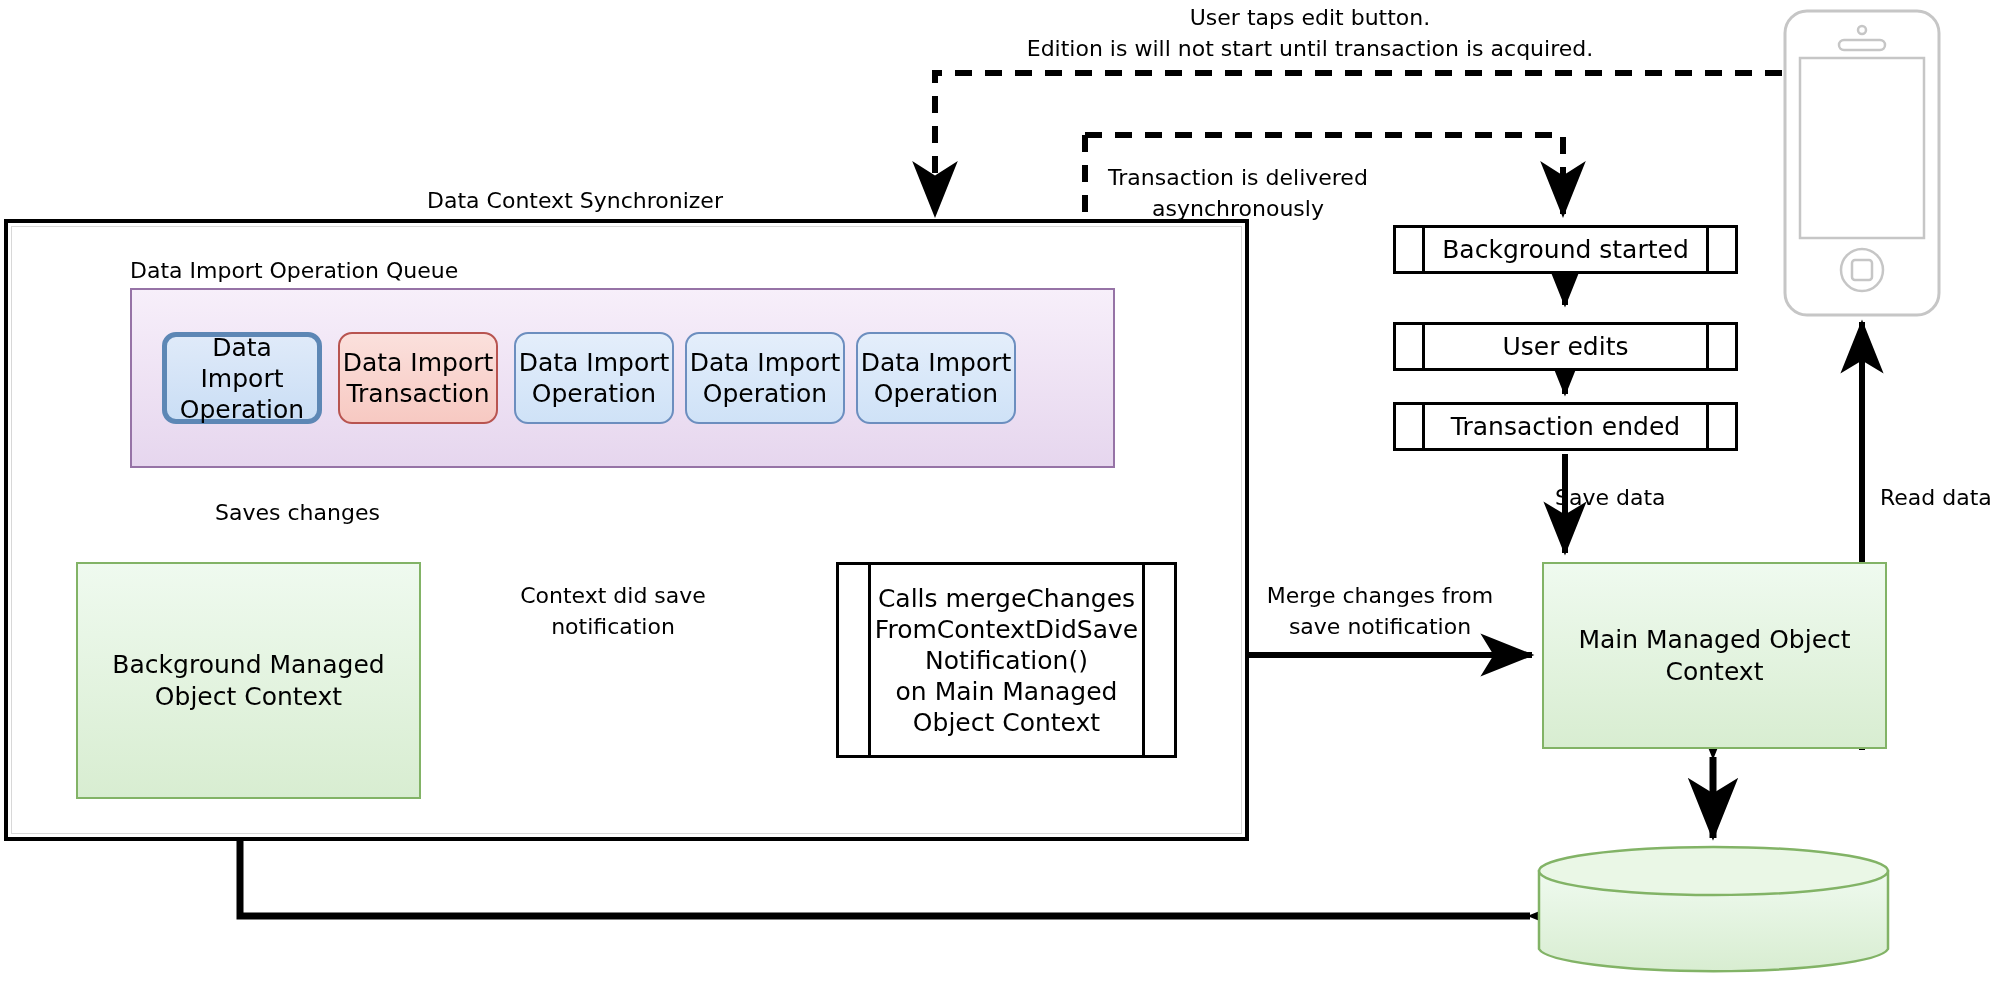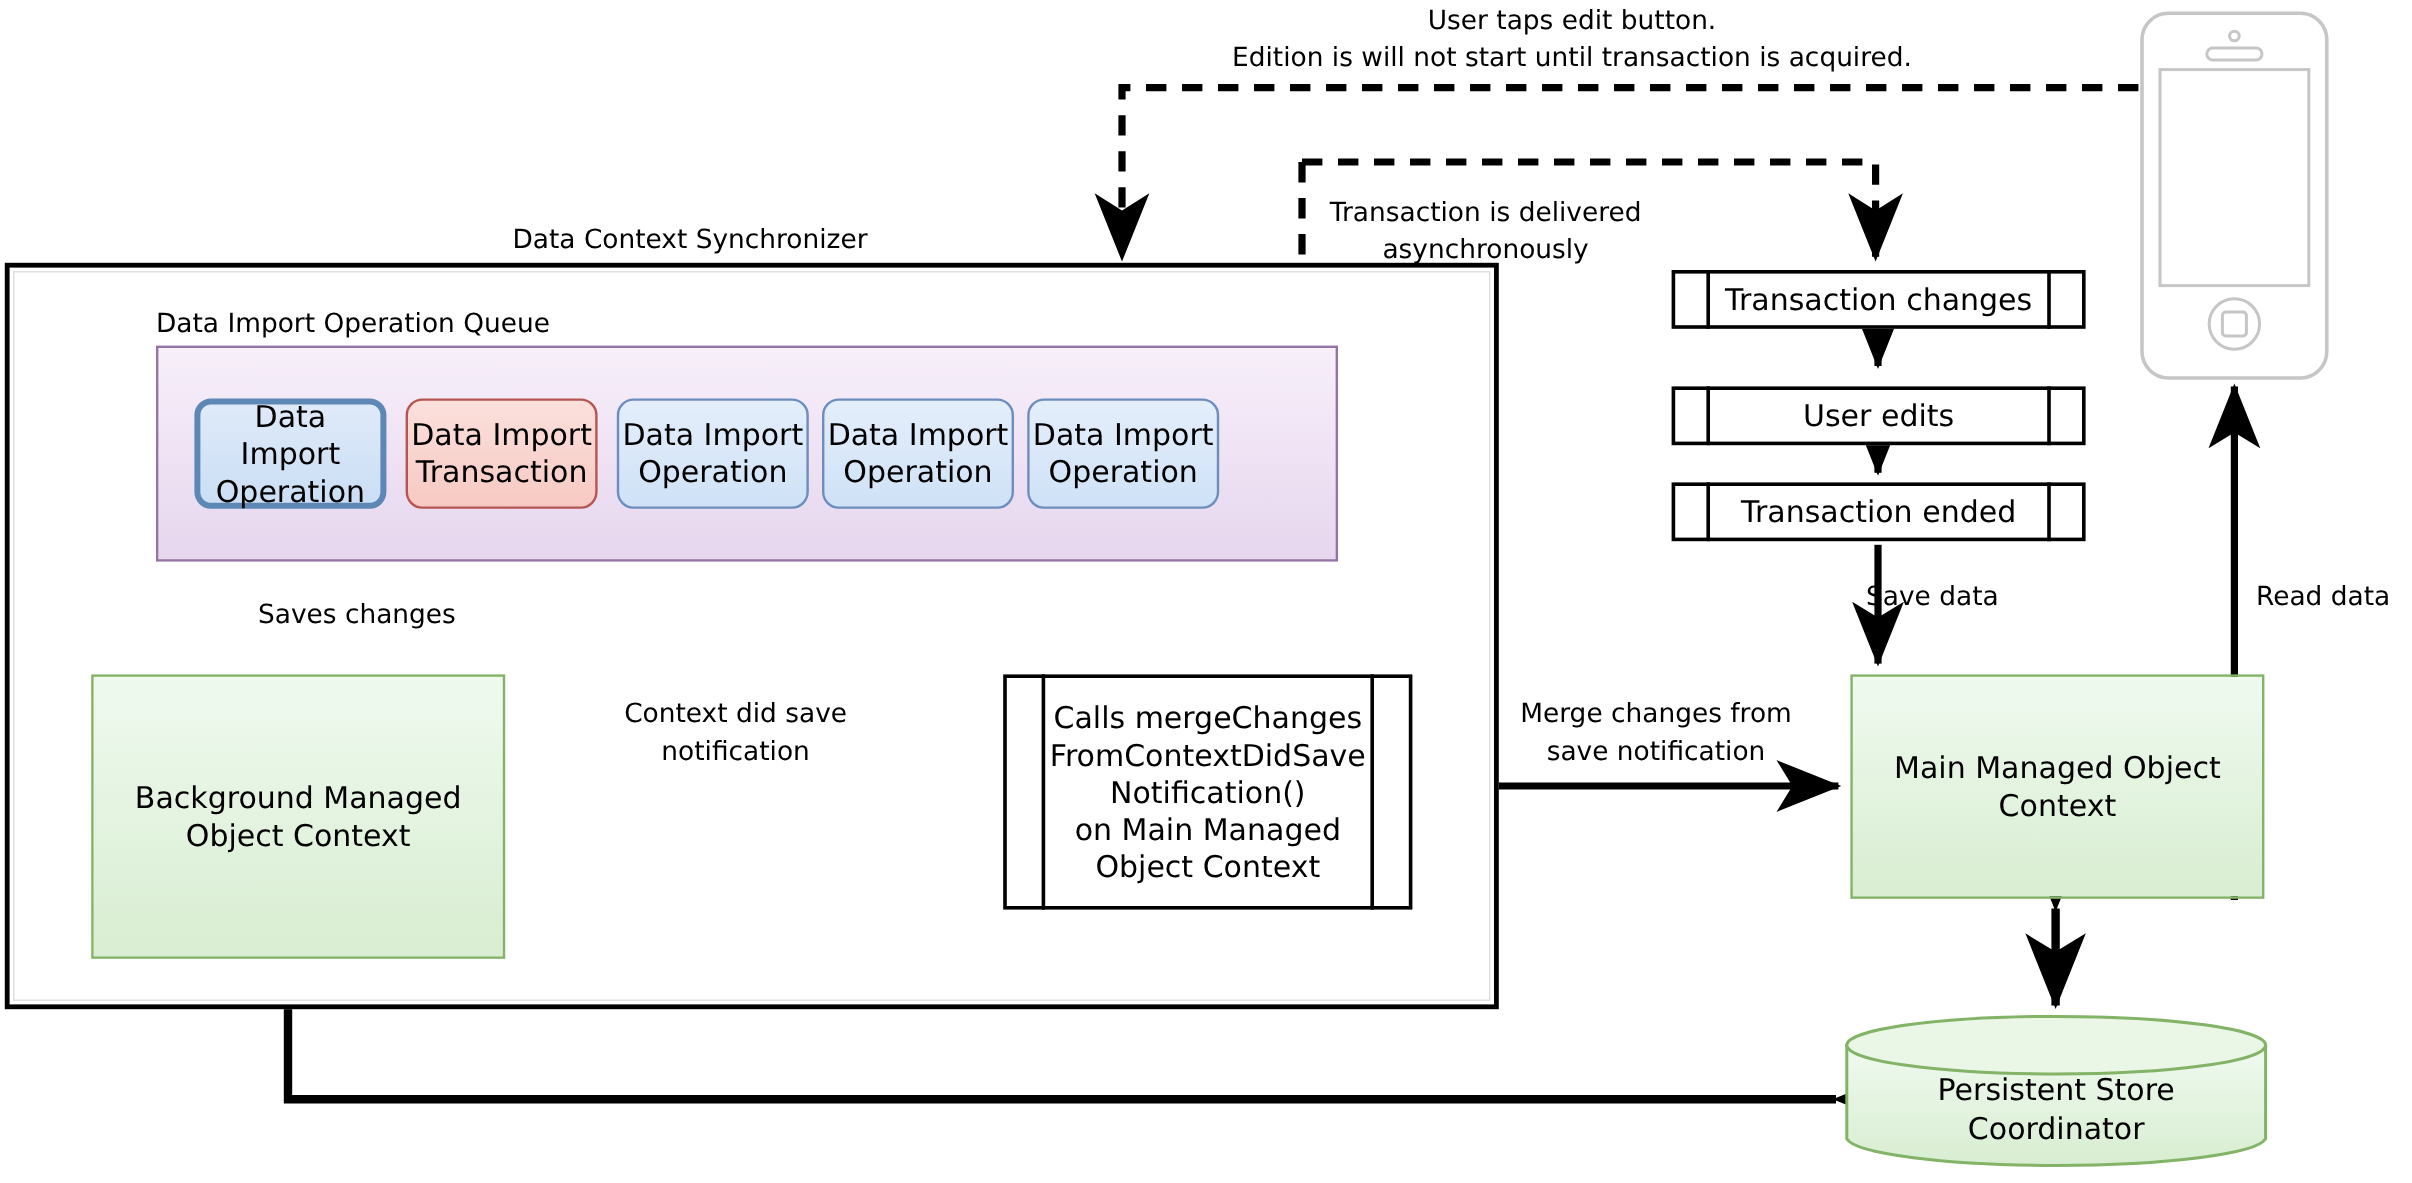--- a/index.html
+++ b/index.html
@@ -300,21 +300,21 @@
     <div id="merge-call-text">Calls mergeChanges
 FromContextDidSave
 Notification()
 on Main Managed
 Object Context</div>
   </div>
 
   <div class="txn-box" id="txn-started">
     <span class="bar-left"></span>
     <span class="bar-right"></span>
-    <div class="txn-text">Transaction changes</div>
+    <div class="txn-text">Background started</div>
   </div>
   <div class="txn-box" id="txn-edits">
     <span class="bar-left"></span>
     <span class="bar-right"></span>
     <div class="txn-text">User edits</div>
   </div>
   <div class="txn-box" id="txn-ended">
     <span class="bar-left"></span>
     <span class="bar-right"></span>
     <div class="txn-text">Transaction ended</div>
@@ -327,22 +327,20 @@
     <svg width="353" height="130" viewBox="0 0 353 130" xmlns="http://www.w3.org/2000/svg">
       <defs>
         <linearGradient id="cylGrad" x1="0" y1="0" x2="0" y2="1">
           <stop offset="0%" stop-color="#effaef"></stop>
           <stop offset="100%" stop-color="#d8edd1"></stop>
         </linearGradient>
       </defs>
       <path d="M2,26 L2,104 A175,24 0 0 0 351,104 L351,26 Z" fill="url(#cylGrad)" stroke="#82b366" stroke-width="2.5"></path>
       <ellipse cx="176.5" cy="26" rx="174.5" ry="24" fill="#eaf7e6" stroke="#82b366" stroke-width="2.5"></ellipse>
     </svg>
-    <div id="persistent-store-label">Persistent Store
-Coordinator</div>
   </div>
 
   <div id="phone">
     <svg width="160" height="310" viewBox="0 0 160 310" xmlns="http://www.w3.org/2000/svg">
       <rect x="3" y="3" width="154" height="304" rx="22" ry="22" fill="#ffffff" stroke="#c6c6c6" stroke-width="3"></rect>
       <circle cx="80" cy="22" r="4" fill="none" stroke="#c6c6c6" stroke-width="2.5"></circle>
       <rect x="57" y="32" width="46" height="10" rx="5" ry="5" fill="none" stroke="#c6c6c6" stroke-width="2.5"></rect>
       <rect x="18" y="50" width="124" height="180" fill="#ffffff" stroke="#c6c6c6" stroke-width="2.5"></rect>
       <circle cx="80" cy="262" r="21" fill="none" stroke="#c6c6c6" stroke-width="2.5"></circle>
       <rect x="70" y="252" width="20" height="20" rx="3" ry="3" fill="none" stroke="#c6c6c6" stroke-width="2.5"></rect>

